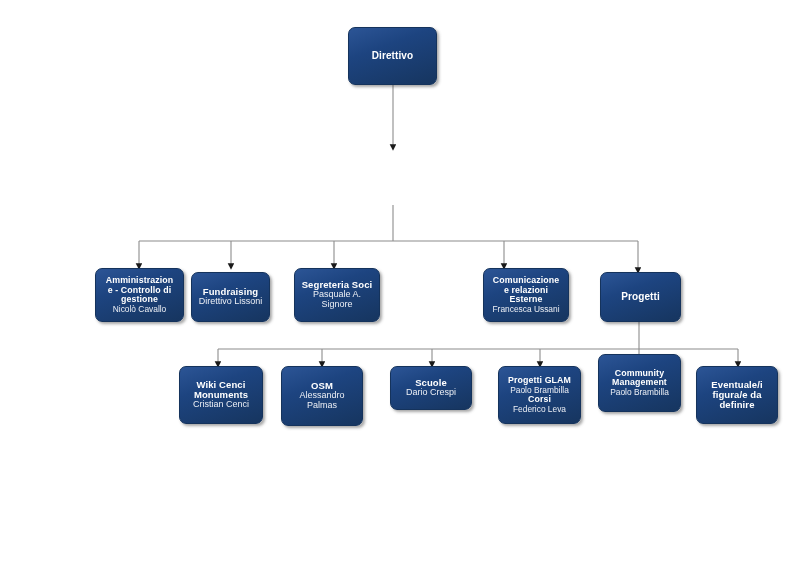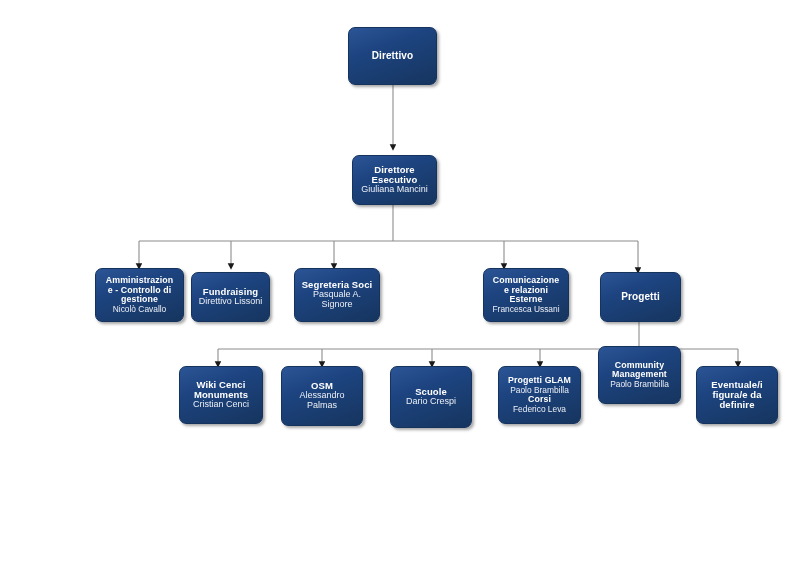--- a/index.html
+++ b/index.html
@@ -94,25 +94,20 @@
       <path d="M540,349 L540,364" marker-end="url(#arrowhead)"></path>
       <path d="M639,349 L639,364" marker-end="url(#arrowhead)"></path>
       <path d="M738,349 L738,364" marker-end="url(#arrowhead)"></path>
     </g>
   </svg>
 
   <div class="node" style="left:348px; top:27px; width:89px; height:58px;">
     <span class="title big">Direttivo</span>
   </div>
 
-  <div class="node" style="left:352px; top:155px; width:85px; height:50px;">
-    <span class="title">Direttore
-Esecutivo</span>
-    <span class="person">Giuliana Mancini</span>
-  </div>
 
   <div class="node small-text" style="left:95px; top:268px; width:89px; height:54px;">
     <span class="title">Amministrazion
 e - Controllo di
 gestione</span>
     <span class="person">Nicolò Cavallo</span>
   </div>
 
   <div class="node" style="left:191px; top:272px; width:79px; height:50px;">
     <span class="title">Fundraising</span>
@@ -141,33 +136,33 @@
 Monuments</span>
     <span class="person">Cristian Cenci</span>
   </div>
 
   <div class="node" style="left:281px; top:366px; width:82px; height:60px;">
     <span class="title">OSM</span>
     <span class="person">Alessandro
 Palmas</span>
   </div>
 
-  <div class="node" style="left:390px; top:366px; width:82px; height:62px;">
+  <div class="node" style="left:390px; top:366px; width:82px; height:44px;">
     <span class="title">Scuole</span>
     <span class="person">Dario Crespi</span>
   </div>
 
   <div class="node small-text" style="left:498px; top:366px; width:83px; height:58px;">
     <span class="title">Progetti GLAM</span>
     <span class="person">Paolo Brambilla</span>
     <span class="title">Corsi</span>
     <span class="person">Federico Leva</span>
   </div>
 
-  <div class="node small-text" style="left:598px; top:346px; width:83px; height:58px;">
+  <div class="node small-text" style="left:598px; top:354px; width:83px; height:58px;">
     <span class="title">Community
 Management</span>
     <span class="person">Paolo Brambilla</span>
   </div>
 
   <div class="node" style="left:696px; top:366px; width:82px; height:58px;">
     <span class="title">Eventuale/i
 figura/e da
 definire</span>
   </div>

